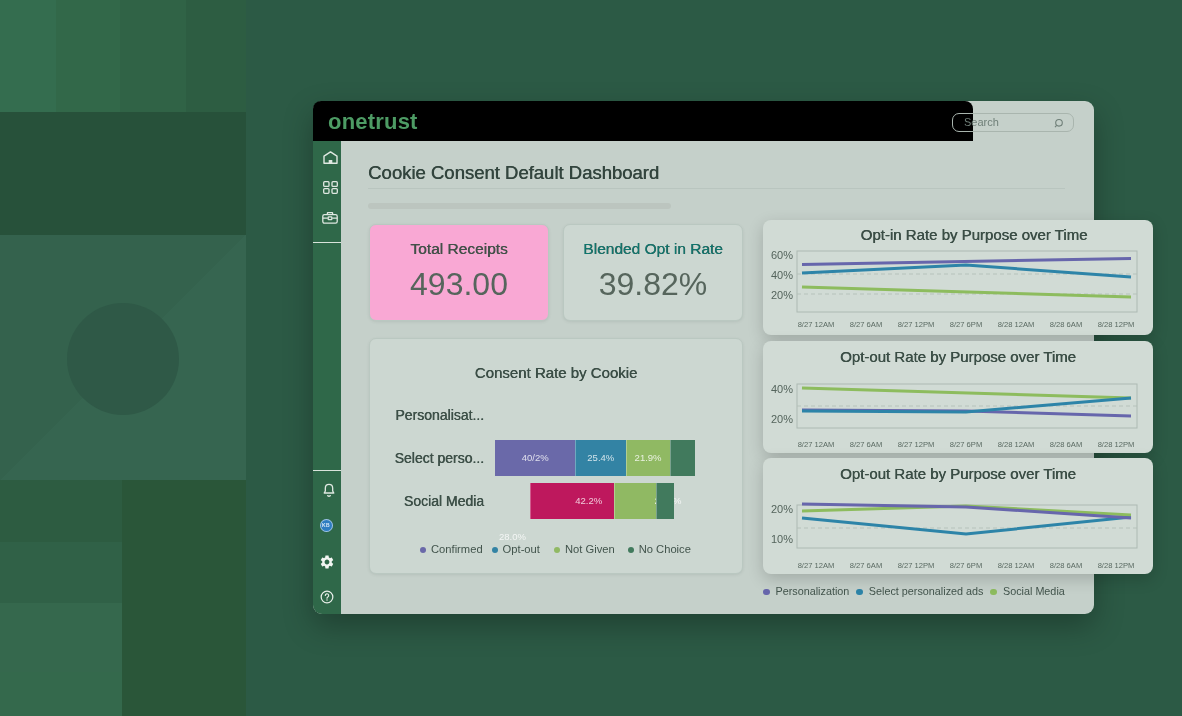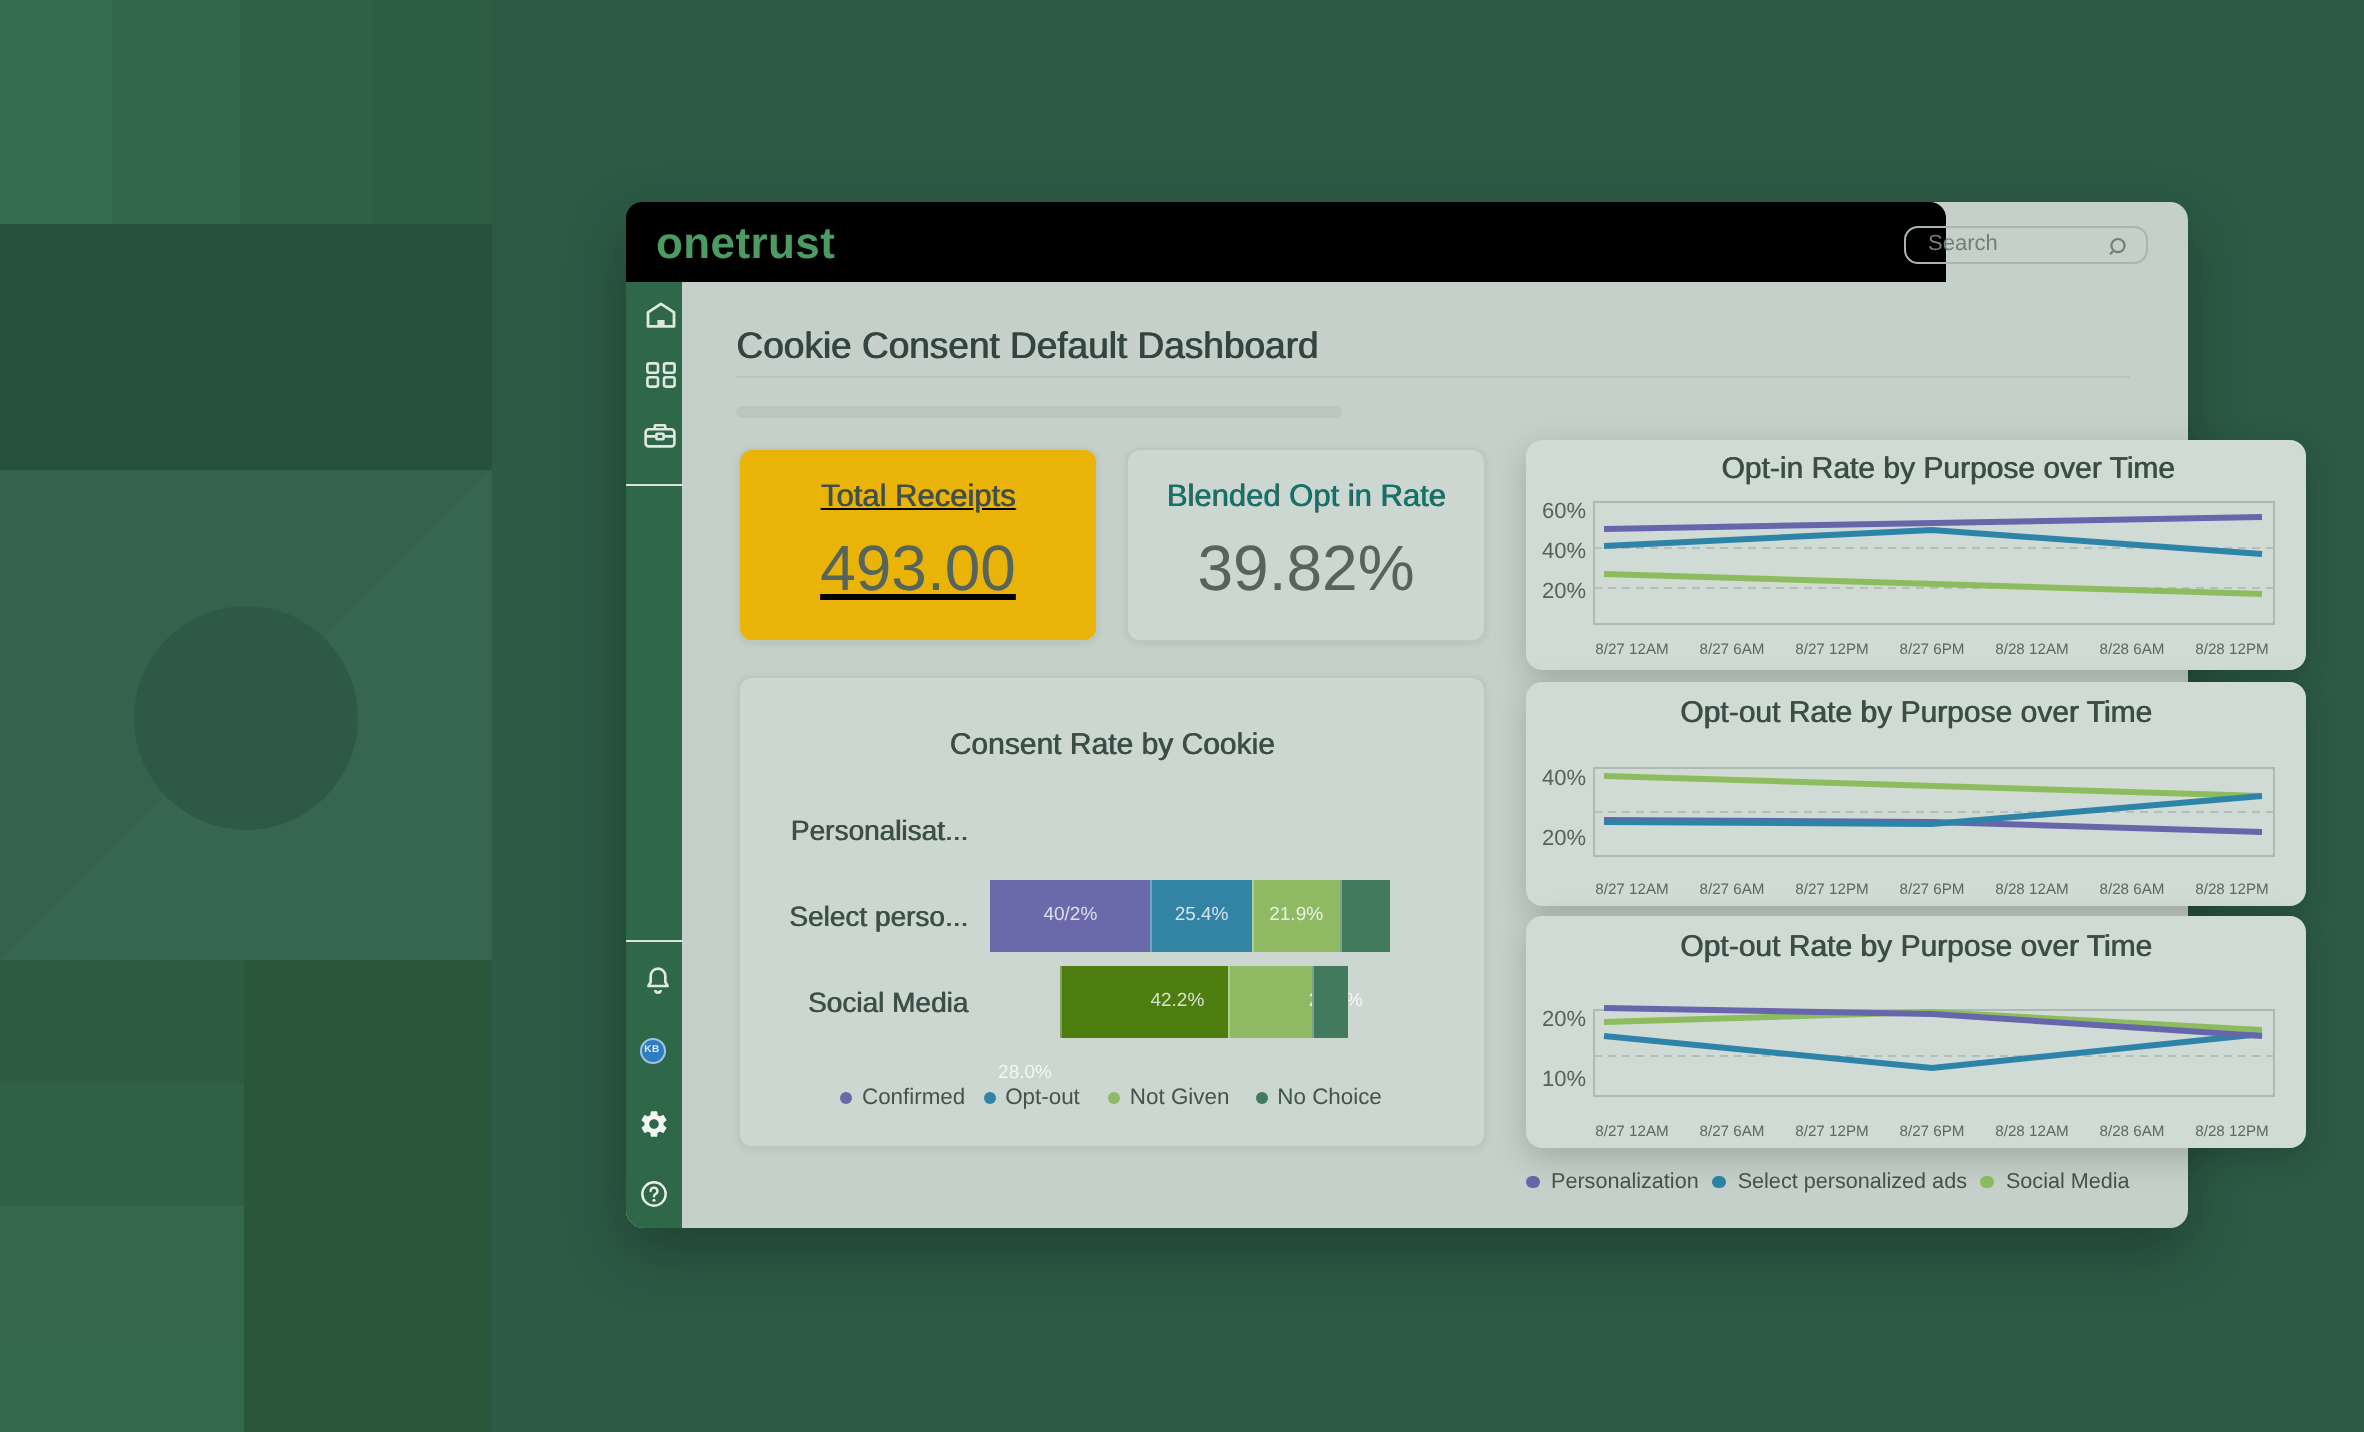--- a/index.html
+++ b/index.html
@@ -75,21 +75,21 @@
       <circle cx="12" cy="12" r="10" stroke="#e8efe9" stroke-width="2.1"></circle>
       <path d="M9.1 9.4 a2.9 2.9 0 1 1 4.3 2.55 c-0.95 0.55 -1.4 1.05 -1.4 2.05" stroke="#e8efe9" stroke-width="2" stroke-linecap="round"></path>
       <circle cx="12" cy="17.3" r="1.3" fill="#e8efe9"></circle>
     </svg>
   </div>
 
   <div class="abs" style="left:55px;top:61px;font-size:18.5px;font-weight:500;color:#33453e;text-shadow:0.5px 0 0 #33453e;">Cookie Consent Default Dashboard</div>
   <div class="abs" style="left:55px;top:87px;width:697px;height:1px;background:#b9c5bf;"></div>
   <div class="abs" style="left:55px;top:102px;width:303px;height:5.5px;border-radius:3px;background:#bcc5bf;"></div>
 
-  <div class="abs" style="left:56px;top:123px;width:180px;height:97px;background:#eab308;border:1px solid #bac8c1;border-radius:7px;box-shadow:0 1px 3px rgba(70,90,80,0.12);text-align:center;text-decoration:underline;">
+  <div class="abs" style="left:56px;top:123px;width:180px;height:97px;background:#f9a8d4;border:1px solid #bac8c1;border-radius:7px;box-shadow:0 1px 3px rgba(70,90,80,0.12);text-align:center;">
     <div style="margin-top:15px;font-size:15.5px;font-weight:500;color:#435049;text-shadow:0.4px 0 0 #435049;">Total Receipts</div>
     <div style="margin-top:8px;font-size:32px;color:#56655c;">493.00</div>
   </div>
   <div class="abs" style="left:250px;top:123px;width:180px;height:97px;background:#ccd7d1;border:1px solid #bac8c1;border-radius:7px;box-shadow:0 1px 3px rgba(70,90,80,0.12);text-align:center;">
     <div style="margin-top:15px;font-size:15.5px;font-weight:400;color:#0f766e;text-shadow:0.4px 0 0 #435049;">Blended Opt in Rate</div>
     <div style="margin-top:8px;font-size:32px;color:#56655c;">39.82%</div>
   </div>
 
   <div class="abs" style="left:56px;top:237px;width:374px;height:236px;background:#ccd7d1;border:1px solid #bac8c1;border-radius:7px;box-shadow:0 1px 3px rgba(70,90,80,0.12);">
     <div style="margin-top:25px;text-align:center;font-size:15px;font-weight:500;color:#3b4e46;text-shadow:0.4px 0 0 #3b4e46;">Consent Rate by Cookie</div>
@@ -98,21 +98,21 @@
     <div class="abs" style="left:0;top:101px;width:114px;height:36px;line-height:36px;text-align:right;font-size:14px;font-weight:500;color:#3d5048;text-shadow:0.4px 0 0 #3d5048;">Select perso...</div>
     <div class="abs" style="left:125px;top:101px;height:36px;display:flex;">
       <div style="width:80.4px;background:#6a69a9;color:rgba(255,255,255,0.78);font-size:9.5px;line-height:36px;text-align:center;">40/2%</div>
       <div style="width:50.8px;background:#3383a4;box-shadow:inset 1px 0 0 rgba(255,255,255,0.3);color:rgba(255,255,255,0.78);font-size:9.5px;line-height:36px;text-align:center;">25.4%</div>
       <div style="width:43.8px;background:#90b963;box-shadow:inset 1px 0 0 rgba(255,255,255,0.3);color:rgba(255,255,255,0.8);font-size:9.5px;line-height:36px;text-align:center;">21.9%</div>
       <div style="width:25px;background:#417a5d;box-shadow:inset 1px 0 0 rgba(255,255,255,0.3);"></div>
     </div>
     <div class="abs" style="left:0;top:144px;width:114px;height:36px;line-height:36px;text-align:right;font-size:14px;font-weight:500;color:#3d5048;text-shadow:0.4px 0 0 #3d5048;">Social Media</div>
     <div class="abs" style="left:125px;top:144px;height:36px;display:flex;">
       <div style="width:35px;background:#4c1d95;color:rgba(255,255,255,0.78);font-size:9.5px;line-height:36px;text-align:center;margin-top:36px;">28.0%</div>
-      <div style="width:84.4px;background:#4d7c0f;box-shadow:inset 1px 0 0 rgba(255,255,255,0.3);color:rgba(255,255,255,0.78);font-size:9.5px;line-height:36px;text-align:center;padding-left:33px;">42.2%</div>
+      <div style="width:84.4px;background:#be185d;box-shadow:inset 1px 0 0 rgba(255,255,255,0.3);color:rgba(255,255,255,0.78);font-size:9.5px;line-height:36px;text-align:center;padding-left:33px;">42.2%</div>
       <div style="width:41.4px;background:#90b963;box-shadow:inset 1px 0 0 rgba(255,255,255,0.3);color:rgba(255,255,255,0.8);font-size:9.5px;line-height:36px;text-align:right;padding-left:40px;">20.7%</div>
       <div style="width:18.2px;background:#417a5d;box-shadow:inset 1px 0 0 rgba(255,255,255,0.3);"></div>
     </div>
 
     <div class="abs" style="left:50px;top:204px;white-space:nowrap;font-size:11.2px;color:#42544c;"><span style="display:inline-block;width:6px;height:6px;border-radius:50%;background:#6a69a9;margin-right:5px;"></span>Confirmed<span style="display:inline-block;width:6px;height:6px;border-radius:50%;background:#3383a4;margin:0 5px 0 9px;"></span>Opt-out<span style="display:inline-block;width:6px;height:6px;border-radius:50%;background:#90b963;margin:0 5px 0 14px;"></span>Not Given<span style="display:inline-block;width:6px;height:6px;border-radius:50%;background:#417a5d;margin:0 5px 0 13px;"></span>No Choice</div>
   </div>
 
   <div class="abs" style="left:450px;top:484px;white-space:nowrap;font-size:10.8px;color:#42544c;"><span style="display:inline-block;width:6.5px;height:6.5px;border-radius:50%;background:#6766ac;margin-right:6px;"></span>Personalization<span style="display:inline-block;width:6.5px;height:6.5px;border-radius:50%;background:#2d84a8;margin:0 6px 0 7px;"></span>Select personalized ads<span style="display:inline-block;width:6.5px;height:6.5px;border-radius:50%;background:#8dbc5e;margin:0 6px 0 7px;"></span>Social Media
   </div>
 </div>

